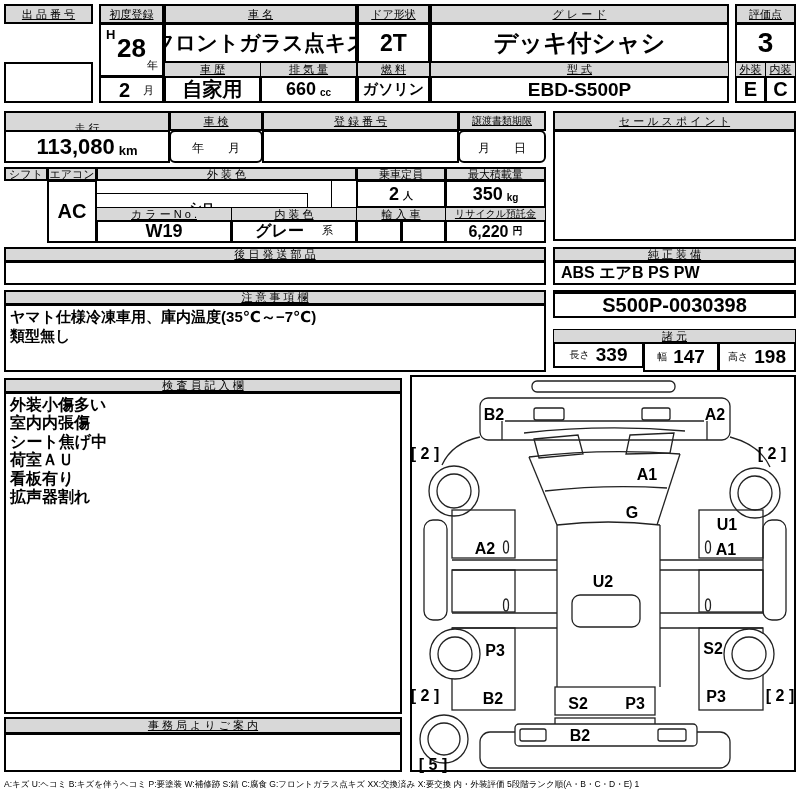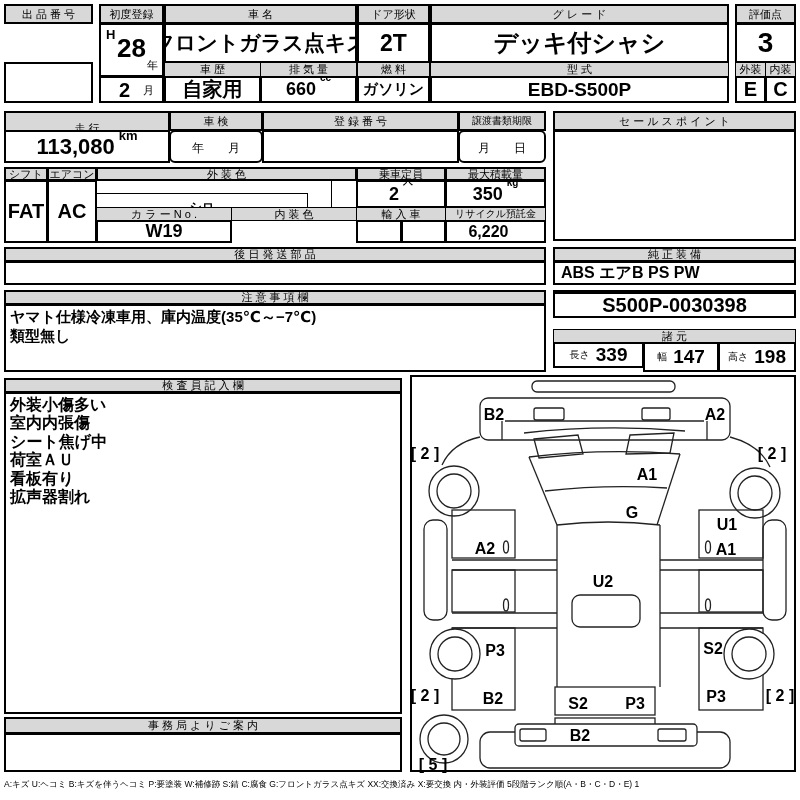--- a/index.html
+++ b/index.html
@@ -1,23 +1,23 @@
 <!DOCTYPE html>
 <html><head>
 <meta charset="utf-8">
 <style>
   html,body{margin:0;padding:0;background:#fff;}
   #sheet{position:relative;width:800px;height:800px;background:#fff;
          font-family:"Liberation Sans","DejaVu Sans",sans-serif;color:#000;overflow:hidden;}
   .cell{position:absolute;box-sizing:border-box;border:1px solid #000;background:#fff;}
   .thick{border-width:2px;}
   .hdr{background:#d8d8d8;display:flex;align-items:center;justify-content:center;
-       font-size:11px;line-height:1;white-space:nowrap;overflow:hidden;}
+       font-size:11px;line-height:1;white-space:nowrap;overflow:hidden;text-decoration:underline;}
   .val{display:flex;align-items:center;justify-content:center;font-weight:bold;white-space:nowrap;overflow:hidden;}
-  .unit{font-size:10px;font-weight:bold;margin-left:4px;align-self:flex-end;padding-bottom:18px;}
+  .unit{font-size:10px;font-weight:bold;margin-left:4px;align-self:flex-end;padding-bottom:3px;}
   .small-bottom{align-items:flex-end;justify-content:center;font-weight:normal;font-size:12px;padding-bottom:4px;border-radius:6px;}
   .left{justify-content:flex-start;padding-left:6px;}
   #inspector-notes div{font-size:16px;font-weight:bold;line-height:1.15;}
   .diag-label{position:absolute;transform:translate(-50%,-50%);font-weight:bold;
               font-size:16px;white-space:nowrap;}
   #legend{position:absolute;left:4px;top:779px;width:792px;font-size:8.5px;white-space:nowrap;}
   svg{position:absolute;left:0;top:0;}
   svg *{stroke:#222;stroke-width:1.3;fill:none;}
   .wfill{fill:#fff;}
 </style>
@@ -77,21 +77,20 @@
   <div class="cell hdr thick" style="left:262px;top:111px;width:197px;height:20px">登 録 番 号</div>
   <div class="cell thick" style="left:262px;top:130px;width:197px;height:33px"></div>
   <div class="cell hdr thick" style="left:458px;top:111px;width:88px;height:20px;font-size:10px">譲渡書類期限</div>
   <div class="cell val small-bottom thick" style="left:458px;top:130px;width:88px;height:33px">月　　日</div>
 
   <div class="cell hdr thick" style="left:553px;top:111px;width:243px;height:20px">セ ー ル ス ポ イ ン ト</div>
   <div class="cell thick" style="left:553px;top:130px;width:243px;height:111px"></div>
 
   <div class="cell hdr thick" style="left:4px;top:167px;width:44px;height:14px">シフト</div>
   <div class="cell hdr thick" style="left:47px;top:167px;width:50px;height:14px">エアコン</div>
-  <div class="cell val thick" style="left:4px;top:180px;width:44px;height:63px;font-size:20px">FAT</div>
   <div class="cell val thick" style="left:47px;top:180px;width:50px;height:63px;font-size:20px">AC</div>
 
   <div class="cell hdr thick" style="left:96px;top:167px;width:261px;height:14px">外 装 色</div>
   <div class="cell val" style="left:96px;top:193px;width:212px;height:28px;font-size:12px">シロ</div>
   <div class="cell" style="left:331px;top:180px;width:26px;height:28px"></div>
   <div class="cell hdr thick" style="left:356px;top:167px;width:90px;height:14px">乗車定員</div>
   <div class="cell val thick" style="left:356px;top:180px;width:90px;height:28px;font-size:18px">
     <span>2</span>
     <span class="unit">人</span>
   </div>
@@ -99,20 +98,24 @@
   <div class="cell val thick" style="left:445px;top:180px;width:101px;height:28px;font-size:18px">
     <span>350</span>
     <span class="unit">kg</span>
   </div>
 
   <div class="cell hdr" style="left:96px;top:207px;width:136px;height:14px">カ ラ ー N o .</div>
   <div class="cell hdr" style="left:231px;top:207px;width:126px;height:14px">内 装 色</div>
   <div class="cell hdr" style="left:356px;top:207px;width:90px;height:14px">輸 入 車</div>
   <div class="cell hdr" style="left:445px;top:207px;width:101px;height:14px;font-size:10px">リサイクル預託金</div>
   <div class="cell val thick" style="left:96px;top:220px;width:136px;height:23px;font-size:18px">W19</div>
+  <div class="cell val thick" style="left:231px;top:220px;width:126px;height:23px;font-size:16px">
+    <span>グレー</span>
+    <span class="unit" style="margin-left:18px;font-weight:normal;font-size:11px">系</span>
+  </div>
   <div class="cell thick" style="left:356px;top:220px;width:46px;height:23px"></div>
   <div class="cell thick" style="left:401px;top:220px;width:45px;height:23px"></div>
   <div class="cell val thick" style="left:445px;top:220px;width:101px;height:23px;font-size:16px">
     <span>6,220</span>
     <span class="unit">円</span>
   </div>
 
   <div class="cell hdr thick" style="left:4px;top:247px;width:542px;height:15px">後 日 発 送 部 品</div>
   <div class="cell thick" style="left:4px;top:261px;width:542px;height:24px"></div>
 

